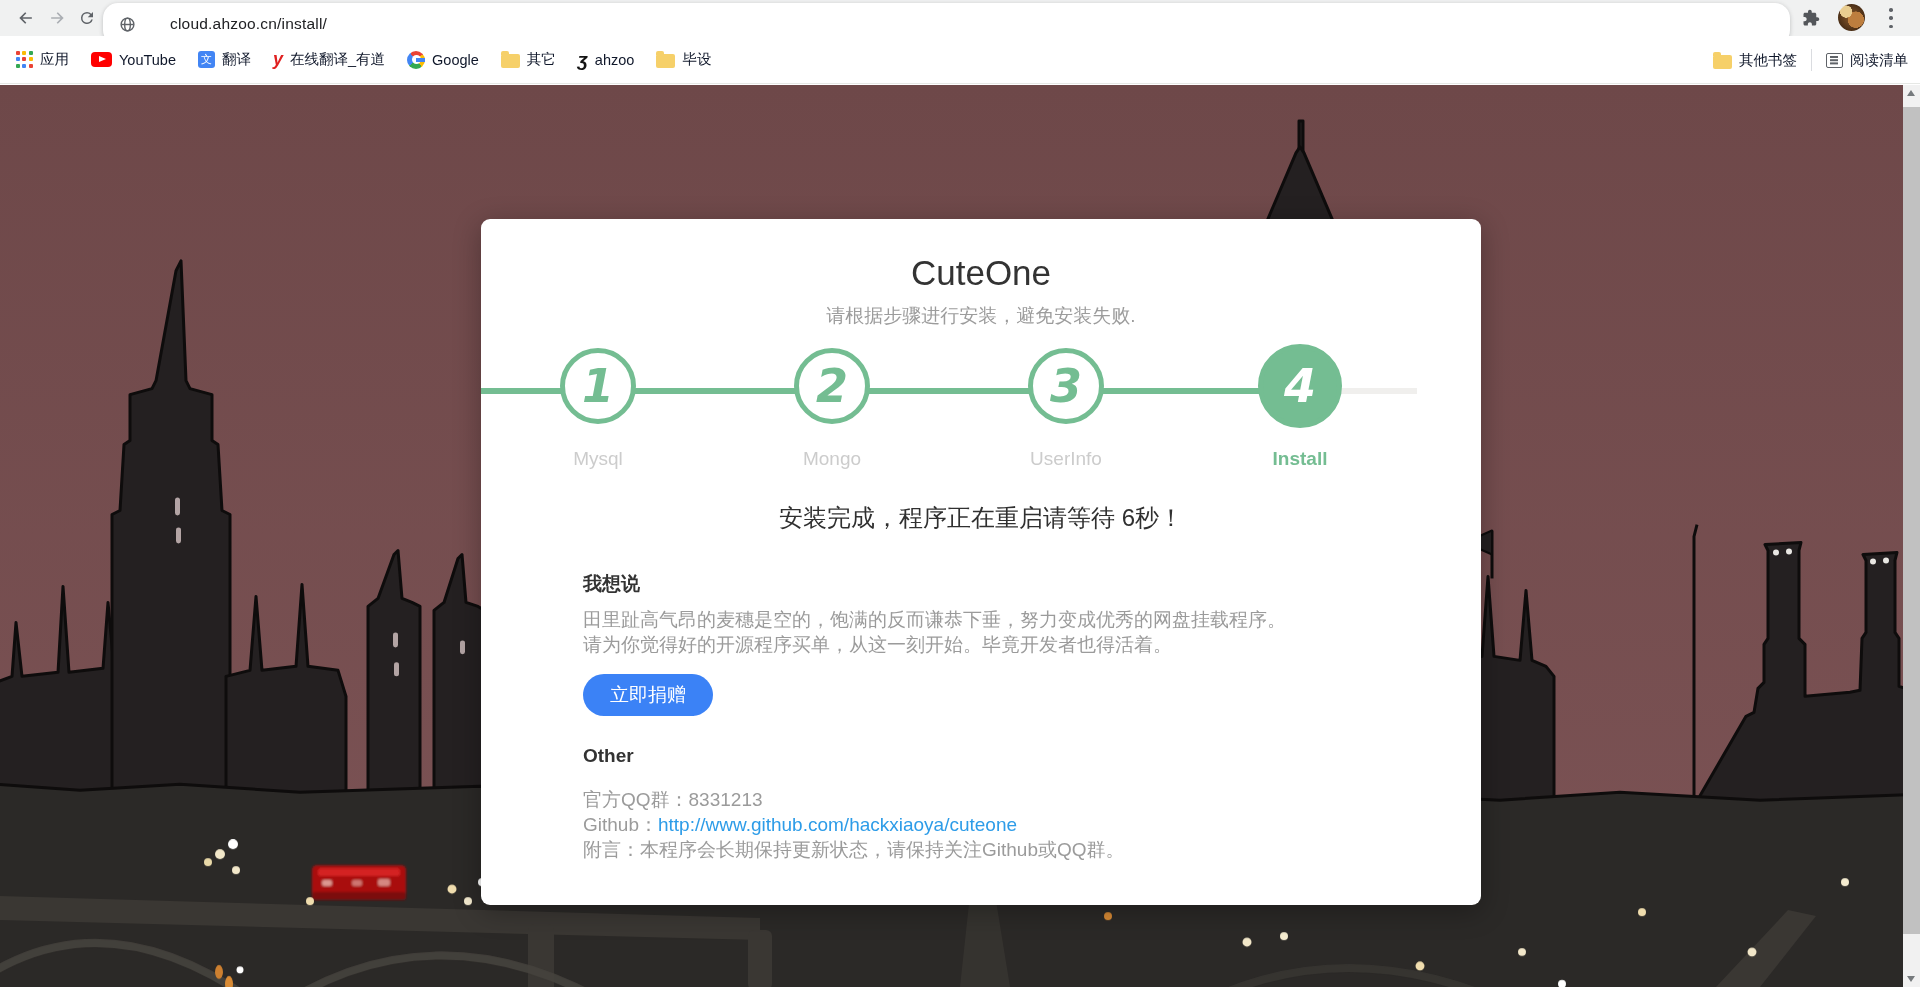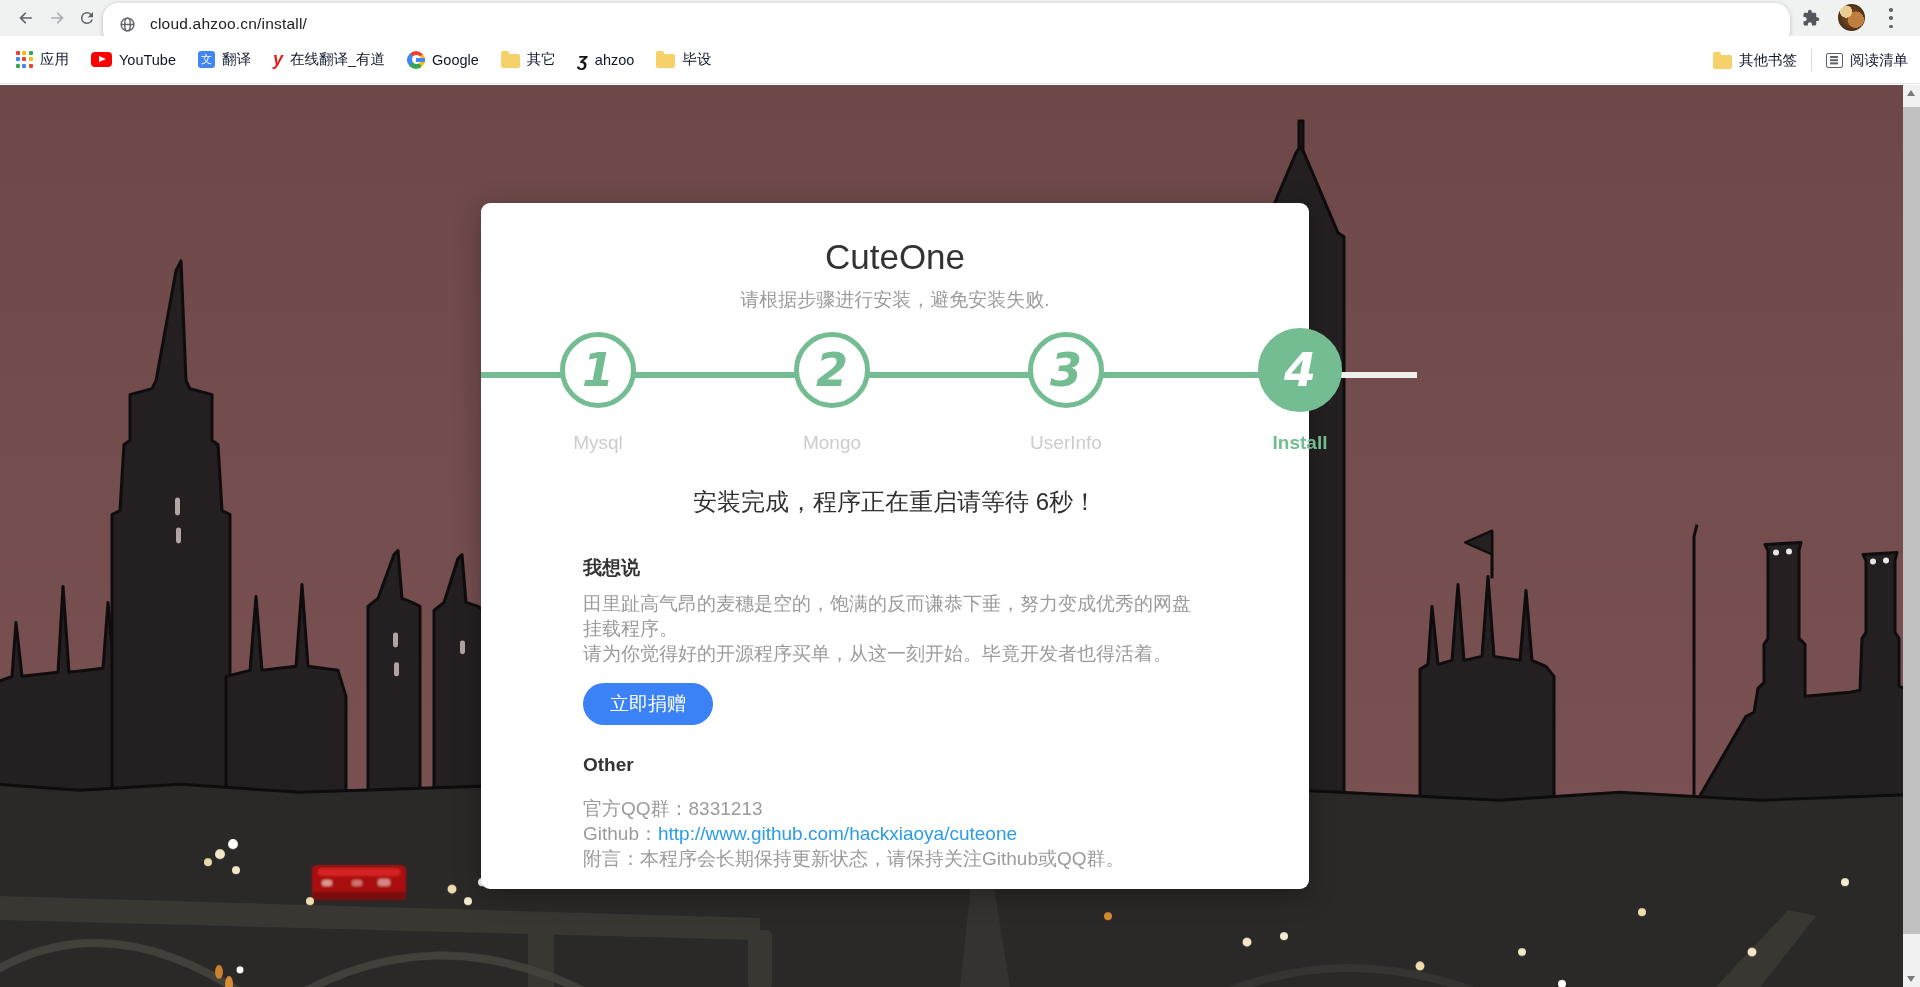--- a/index.html
+++ b/index.html
@@ -3,21 +3,21 @@
 <meta charset="utf-8">
 <style>
   * { margin:0; padding:0; box-sizing:border-box; }
   html,body { width:1920px; height:987px; overflow:hidden; font-family:"Liberation Sans",sans-serif; background:#fff; }
 
   
   .toolbar { position:absolute; left:0; top:0; width:1920px; height:36px; background:#f0f1f1; }
   .nav-btn { position:absolute; top:7px; width:22px; height:22px; display:flex; align-items:center; justify-content:center; }
   .nav-back { left:15px; } .nav-fwd { left:46px; } .nav-reload { left:76px; }
   .omnibox { position:absolute; left:103px; top:3px; width:1687px; height:42px; background:#fff; border-radius:15px;
-             box-shadow:0 1px 4px rgba(60,64,67,.28); display:flex; align-items:center; }
+             box-shadow:0 1px 4px rgba(60,64,67,.28); display:flex; align-items:center;gap:20px; }
   .globe { margin-left:16px; }
   .url-text { margin-left:14px; font-size:15.5px; color:#202124; letter-spacing:.2px; }
   .ext-btn { position:absolute; left:1802px; top:9px; }
   .avatar { position:absolute; left:1838px; top:4px; width:27px; height:27px; border-radius:50%;
             background: radial-gradient(circle at 30% 28%, #e9cd90 0 22%, rgba(0,0,0,0) 23%),
                         radial-gradient(circle at 66% 58%, #bd7e3e 0 34%, rgba(0,0,0,0) 35%),
                         radial-gradient(circle at 50% 50%, #8a5a2c, #3d2511 85%); }
   .kebab { position:absolute; left:1889px; top:8px; width:4px; height:20px; display:flex; flex-direction:column; justify-content:space-between; align-items:center; }
   .kebab i { width:3.5px; height:3.5px; border-radius:50%; background:#5f6368; }
 
@@ -55,21 +55,21 @@
   .content { position:absolute; left:0; top:85px; width:1920px; height:902px; overflow:hidden; }
   .scene { position:absolute; left:0; top:0; width:1920px; height:902px; display:block; }
 
   
   .scrollbar { position:absolute; right:0; top:85px; width:17px; height:902px; background:#f1f1f1; }
   .sb-up { position:absolute; top:5px; left:4px; width:0; height:0; border-left:4.5px solid transparent; border-right:4.5px solid transparent; border-bottom:6px solid #767a7d; }
   .sb-down { position:absolute; bottom:5px; left:4px; width:0; height:0; border-left:4.5px solid transparent; border-right:4.5px solid transparent; border-top:6px solid #767a7d; }
   .sb-thumb { position:absolute; top:22px; left:0; width:17px; height:827px; background:#c1c1c1; }
 
   
-  .card { position:absolute; left:481px; top:203px; width:828px; height:686px; background:#fff; border-radius:9px;
+  .card { position:absolute; left:481px; top:219px; width:1000px; height:686px; background:#fff; border-radius:9px;
           box-shadow:0 6px 28px rgba(0,0,0,.30); }
   .card-title { position:absolute; top:34px; left:0; width:100%; text-align:center; font-size:35px; color:#333; }
   .card-sub { position:absolute; top:84px; left:0; width:100%; text-align:center; font-size:19px; color:#9c9c9c; }
 
   .steps { position:absolute; top:125px; left:0; width:936px; height:150px; }
   .line-green { position:absolute; top:44px; left:0; width:819px; height:6px; background:#74bd92; }
   .line-gray  { position:absolute; top:44px; left:819px; width:117px; height:6px; background:#f0efed; }
   .step { position:absolute; top:0; width:234px; text-align:center; }
   .step:nth-child(3){left:0}.step:nth-child(4){left:234px}.step:nth-child(5){left:468px}.step:nth-child(6){left:702px}
   .circle { position:relative; margin:4px auto 0; width:76px; height:76px; border:5px solid #74bd92; border-radius:50%;

